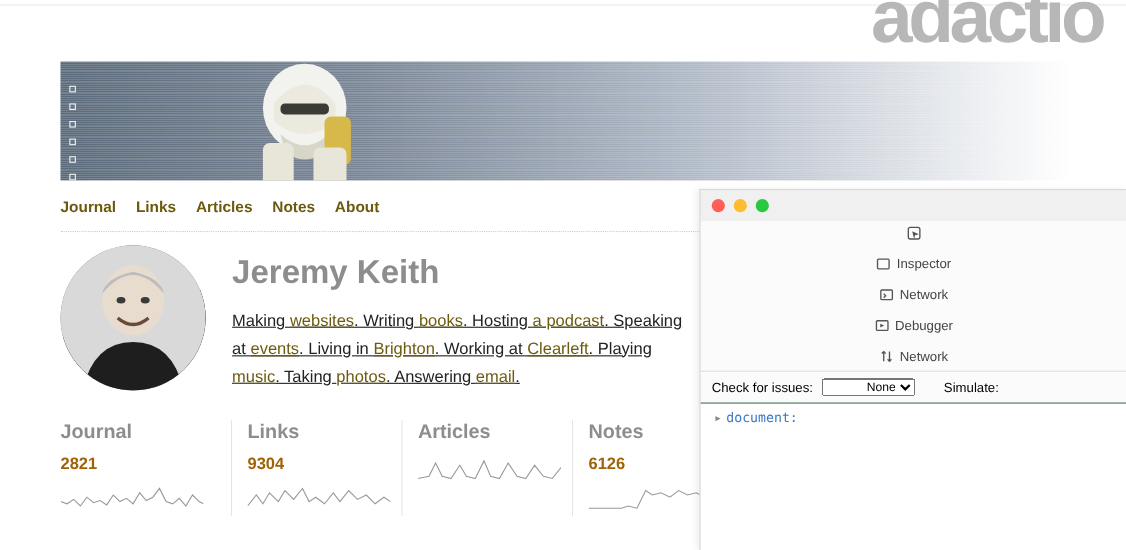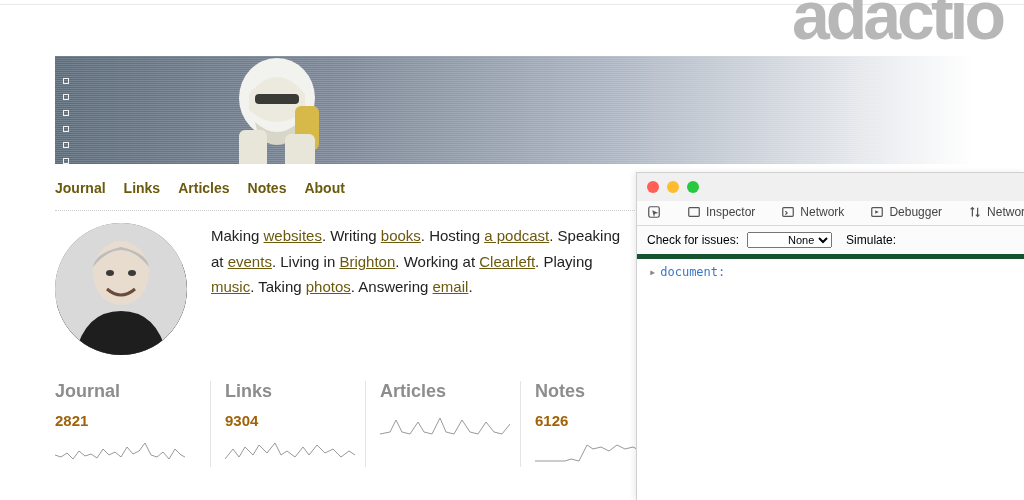--- a/index.html
+++ b/index.html
@@ -16,40 +16,40 @@
   .dots span { width: 6px; height: 6px; border: 1px solid rgba(255,255,255,0.9); display: block; }
 
   .nav { margin-top: 12px; display: flex; gap: 18px; padding: 4px 0 14px; }
   .nav a { color: #6b5a0e; font-weight: bold; font-size: 14px; text-decoration: none; cursor: pointer; }
 
   .rule { border-top: 1px dotted #ccc; width: 918px; }
 
   .profile { display: flex; gap: 24px; margin-top: 12px; width: 580px; align-items: flex-start; }
   .avatar { width: 132px; height: 132px; border-radius: 50%; background: radial-gradient(circle at 45% 35%, #e9e9e9 0 22%, #cfcfcf 22% 40%, #8b8b8b 40% 60%, #222 60% 100%); flex-shrink: 0; overflow: hidden; position: relative; }
   .profile-text h1 { color: #8d8d8d; font-size: 30px; font-weight: bold; margin: 8px 0 14px; }
-  .bio { font-size: 15px; line-height: 1.7; color: #222; }
+  .bio { font-size: 15px; line-height: 1.7; color: #222; text-decoration: underline; }
   .bio a { color: #6b5a0e; text-decoration: underline; cursor: pointer; }
 
   .stats { display: flex; margin-top: 26px; width: 918px; }
   .stat { width: 155px; padding-right: 14px; }
   .stat + .stat { border-left: 1px solid #e4e4e4; padding-left: 14px; }
   .stat h2 { color: #8d8d8d; font-size: 18px; font-weight: bold; margin-bottom: 10px; }
   .stat .count { color: #a16207; font-size: 15px; font-weight: bold; margin-bottom: 8px; }
   .spark { width: 130px; height: 26px; }
   .spark polyline { fill: none; stroke: #999; stroke-width: 1; }
 
   
   .devtools { position: absolute; right: 0; top: 172px; width: 388px; height: 328px; background: #f7f7f7; border-left: 1px solid #d0d0d0; border-top: 1px solid #d0d0d0; box-shadow: -2px 0 6px rgba(0,0,0,0.08); font-family: -apple-system, BlinkMacSystemFont, "Segoe UI", sans-serif; font-size: 12px; }
   .traffic { display: flex; gap: 8px; padding: 8px 10px; background: #f0f0f0; }
   .traffic span { width: 12px; height: 12px; border-radius: 50%; display: block; }
   .t-red { background: #ff5f57; } .t-yel { background: #febc2e; } .t-grn { background: #28c840; }
-  .tabs { display: flex; align-items: center; gap: 26px; padding: 4px 10px 6px; border-bottom: 1px solid #d9d9d9; background:#fbfbfb; color:#444; white-space: nowrap; overflow: hidden; }
+  .tabs { display: flex; align-items: center; gap: 14px; padding: 4px 10px 6px; border-bottom: 1px solid #d9d9d9; background:#fbfbfb; color:#444; white-space: nowrap; overflow: hidden; flex-direction: column; }
   .tabs .tab { display: inline-flex; align-items: center; gap: 5px; cursor: pointer; }
   .tabs svg { width: 14px; height: 14px; stroke: #555; fill: none; stroke-width: 1.4; }
-  .issues { padding: 6px 10px; border-bottom: 5px solid #14532d; display: flex; align-items: center; gap: 8px; background:#fbfbfb; white-space: nowrap; overflow: hidden; }
+  .issues { padding: 6px 10px; border-bottom: 1px solid #14532d; display: flex; align-items: center; gap: 8px; background:#fbfbfb; white-space: nowrap; overflow: hidden; }
   .issues select, .issues .sim { font-size: 11px; font-family: inherit; padding-left: 36px; }
   .sim-box { border: 2px solid #1a6fd6; border-radius: 3px; padding: 1px 6px; color: #1a6fd6; display: inline-flex; align-items: center; gap: 4px; background: #fff; cursor: pointer; }
   .sim-box::before { content: ""; width: 10px; height: 10px; border-radius: 50%; border: 1.5px solid #1a6fd6; position: relative; }
   .sim-box::after { content: "▸"; transform: rotate(90deg) scaleX(0.6); font-size: 9px; margin-left: 2px; }
   .role { padding: 5px 10px; border-bottom: 1px solid #e0e0e0; color: #555; background:#fdfdfd; }
   .tree { padding: 6px 12px; font-family: Menlo, Consolas, monospace; font-size: 12px; color: #3a78c7; background:#fff; height: 100%; }
   .tree .caret { color: #888; margin-right: 4px; }
 
   .hr-thin { position: absolute; left:0; right:0; top: 4px; height:1px; background:#e9e9e9; }
 </style>
@@ -97,20 +97,21 @@
         <circle cx="66" cy="66" r="66" fill="#d9d9d9"></circle>
         <ellipse cx="66" cy="50" rx="28" ry="32" fill="#e8dccf"></ellipse>
         <path d="M38 44 Q66 10 94 44 Q92 30 66 24 Q40 30 38 44" fill="#bdbdbd"></path>
         <ellipse cx="55" cy="50" rx="4" ry="3" fill="#3a3a3a"></ellipse>
         <ellipse cx="77" cy="50" rx="4" ry="3" fill="#3a3a3a"></ellipse>
         <path d="M52 66 Q66 78 80 66" stroke="#6b4a3a" stroke-width="3" fill="none"></path>
         <path d="M20 132 Q30 88 66 88 Q102 88 112 132 Z" fill="#1e1e1e"></path>
       </svg>
     </div>
     <div class="profile-text">
+      <h1>Jeremy Keith</h1>
       <p class="bio">
         <span>Making </span><a>websites</a><span>. Writing </span><a>books</a><span>. Hosting </span><a>a podcast</a><span>. Speaking at </span><a>events</a><span>. Living in </span><a>Brighton</a><span>. Working at </span><a>Clearleft</a><span>. Playing </span><a>music</a><span>. Taking </span><a>photos</a><span>. Answering </span><a>email</a><span>.</span>
       </p>
     </div>
   </div>
 
   <div class="stats">
     <div class="stat">
       <h2>Journal</h2>
       <div class="count">2821</div>
@@ -178,18 +179,18 @@
         <svg viewBox="0 0 16 16">
           <path d="M5 3v10M11 13V3"></path>
           <path d="M3 5l2-2 2 2M9 11l2 2 2-2"></path>
         </svg>
         <span>Network</span>
       </span>
   </div>
   <div class="issues">
     <span>Check for issues:</span>
     <select><option>None</option></select>
-    <span style="margin-left:6px">Simulate:</span>
+    <span style="margin-left:18px">Simulate:</span>
   </div>
   <div class="tree">
     <span class="caret">▸</span><span>document:</span>
   </div>
 </div>
 
 </body></html>

